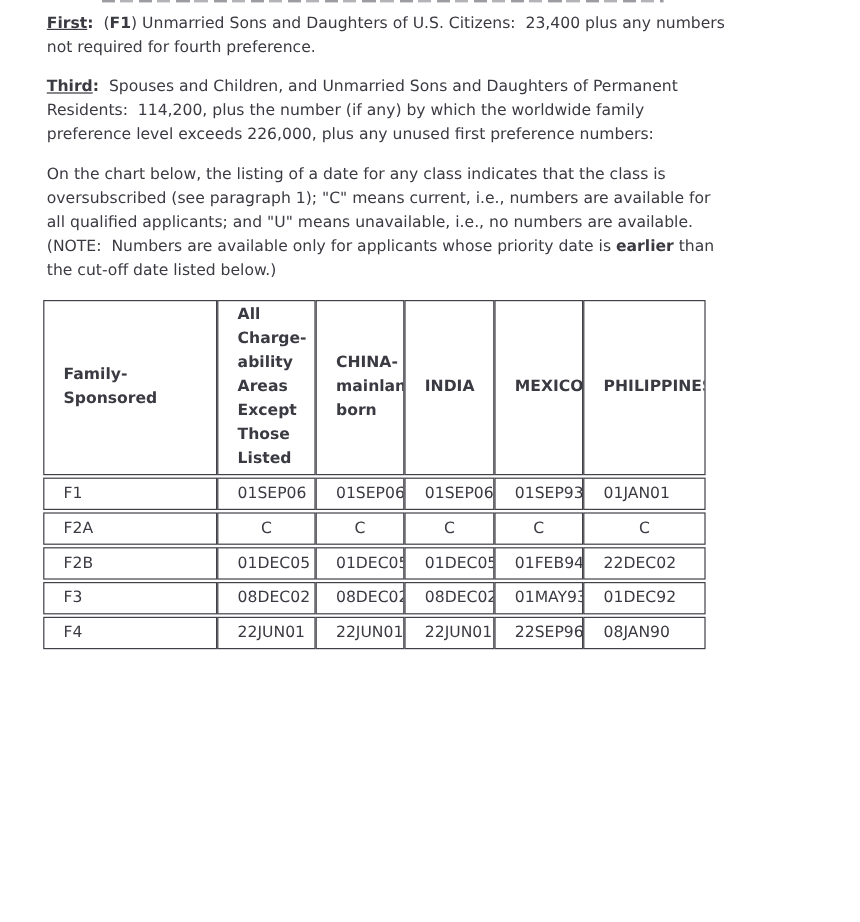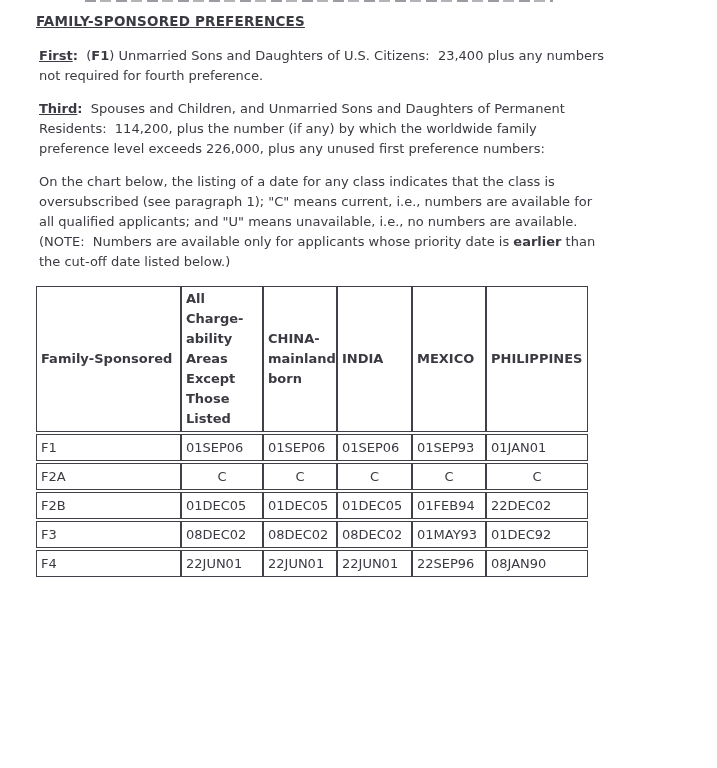--- a/index.html
+++ b/index.html
@@ -58,21 +58,21 @@
     border-spacing: 0 2px;
     table-layout: fixed;
     width: 552px;
     margin-top: 5px;
   }
   table.cutoff th, table.cutoff td {
     border: 1px solid #404048;
     font-size: 13px;
     text-align: left;
     vertical-align: middle;
-    padding: 2px 4px;
+    padding: 2px 16px;
     overflow: hidden;
   }
   table.cutoff th {
     font-weight: bold;
     line-height: 20px;
     height: 121px;
   }
   table.cutoff td {
     line-height: 20px;
     height: 21px;
@@ -82,21 +82,20 @@
 </style>
 </head>
 <body>
 
 <div class="page">
 
   <div class="clipped-remnant"></div>
 
   <div class="content">
 
-    <h1 class="heading">FAMILY-SPONSORED PREFERENCES</h1>
 
     <p class="para"><span class="b u">First</span><span class="b">:</span><span>  (</span><span class="b">F1</span><span>) Unmarried Sons and Daughters of U.S. Citizens:  23,400 plus any numbers not required for fourth preference.</span></p>
     <p class="para"><span class="b u">Third</span><span class="b">:</span><span>  Spouses and Children, and Unmarried Sons and Daughters of Permanent Residents:  114,200, plus the number (if any) by which the worldwide family preference level exceeds 226,000, plus any unused first preference numbers:</span></p>
     <p class="para chart-note"><span>On the chart below, the listing of a date for any class indicates that the class is oversubscribed (see paragraph 1); "C" means current, i.e., numbers are available for all qualified applicants; and "U" means unavailable, i.e., no numbers are available.  (NOTE:  Numbers are available only for applicants whose priority date is </span><span class="b">earlier</span><span> than the cut-off date listed below.)</span></p>
 
     <table class="cutoff">
       <colgroup>
         <col style="width:145px">
         <col style="width:82px">
         <col style="width:74px">

